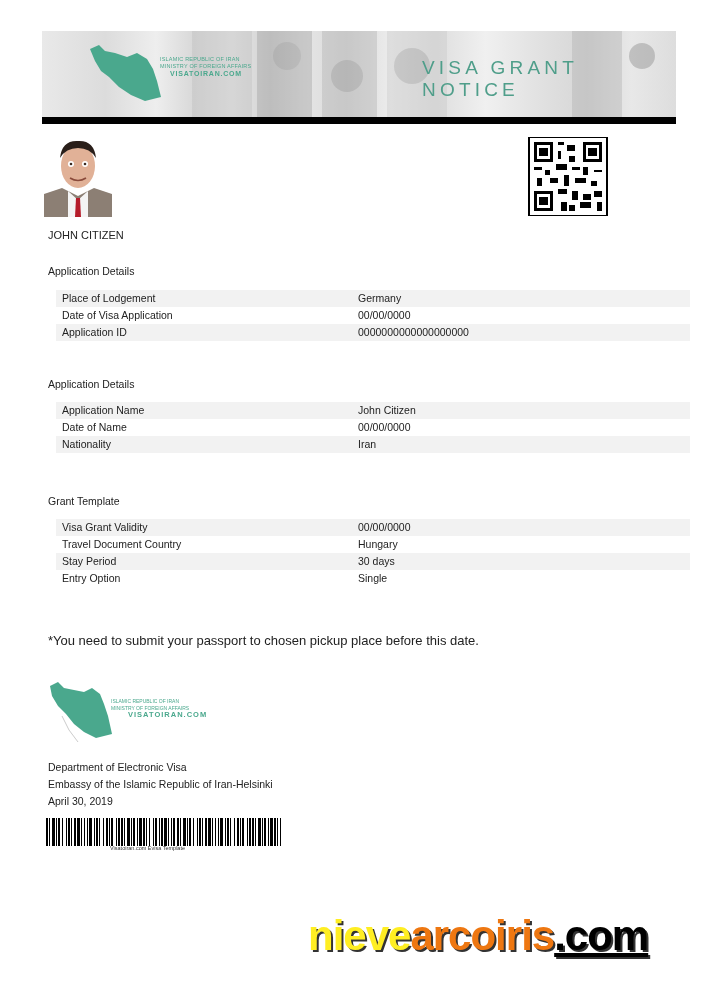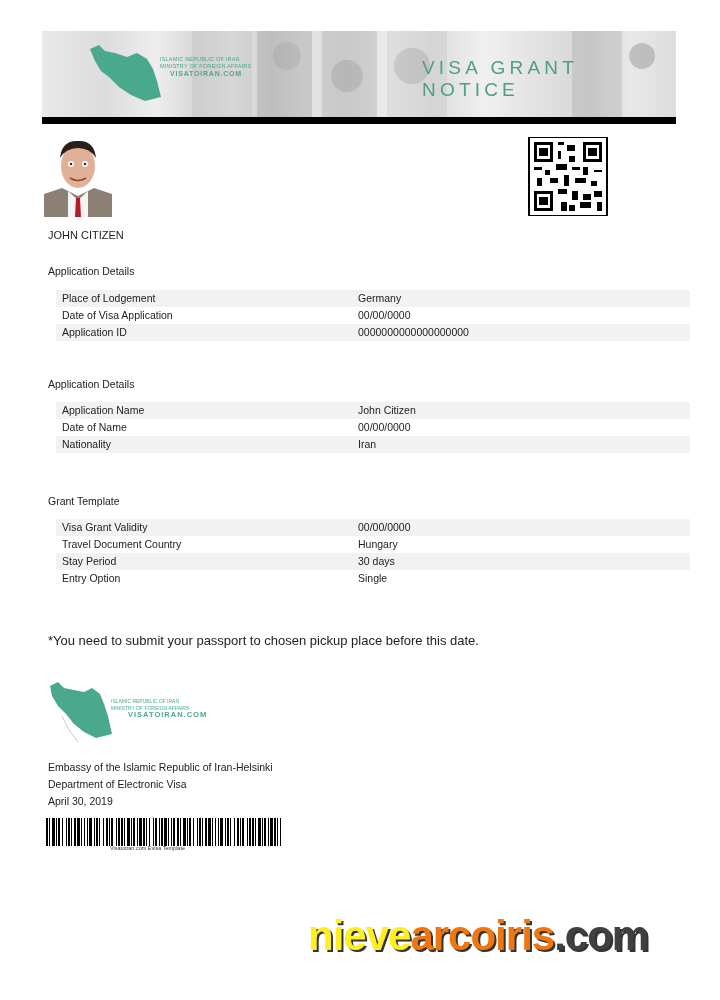--- a/index.html
+++ b/index.html
@@ -26,21 +26,21 @@
   .logo2 .ministry{position:absolute;left:63px;top:22px;color:#4aa88d;font-size:5px;line-height:6.5px;}
   .logo2 .ministry .site{font-weight:bold;font-size:7.5px;letter-spacing:1px;display:block;margin-left:17px;margin-top:1px;}
   .embassy{position:absolute;left:48px;top:759px;font-size:10.5px;line-height:17px;}
   .barcode{position:absolute;left:46px;top:818px;width:238px;height:28px;display:flex;}
   .barcode span{display:block;height:100%;background:#000;}
   .barcode-caption{position:absolute;left:110px;top:845px;font-size:5.5px;color:#333;}
   .watermark{position:absolute;left:308px;top:912px;font-size:42px;font-weight:bold;letter-spacing:-1px;font-family:"Liberation Sans",sans-serif;
     text-shadow:2px 2px 0 #333;}
   .watermark .w1{color:#ffee22;}
   .watermark .w2{color:#ee7711;}
-  .watermark .w3{color:#404040;}
+  .watermark .w3{color:#000000;text-decoration:underline;}
 </style>
 </head>
 <body>
 
 <div class="banner">
   <svg class="tile" style="left:0;width:634px" viewBox="0 0 634 87">
     <rect x="150" y="0" width="60" height="87" fill="#bbb"></rect>
     <rect x="215" y="0" width="55" height="87" fill="#999"></rect>
     <circle cx="245" cy="25" r="14" fill="#777"></circle>
     <rect x="280" y="0" width="55" height="87" fill="#aaa"></rect>
@@ -181,22 +181,22 @@
     <path d="M14 40 Q20 55 30 66" stroke="#ccc" fill="none"></path>
   </svg>
   <div class="ministry">
     <span>ISLAMIC REPUBLIC OF IRAN</span><br>
     <span>MINISTRY OF FOREIGN AFFAIRS</span>
     <span class="site">VISATOIRAN.COM</span>
   </div>
 </div>
 
 <div class="embassy">
+  <div>Department of Electronic Visa</div>
   <div>Embassy of the Islamic Republic of Iran-Helsinki</div>
-  <div>Department of Electronic Visa</div>
   <div>April 30, 2019</div>
 </div>
 
 <div class="barcode" id="barcode">
     <span style="width: 2px; background: rgb(0, 0, 0);"></span>
     <span style="width: 1px; background: rgb(255, 255, 255);"></span>
     <span style="width: 1px; background: rgb(0, 0, 0);"></span>
     <span style="width: 2px; background: rgb(255, 255, 255);"></span>
     <span style="width: 3px; background: rgb(0, 0, 0);"></span>
     <span style="width: 1px; background: rgb(255, 255, 255);"></span>

